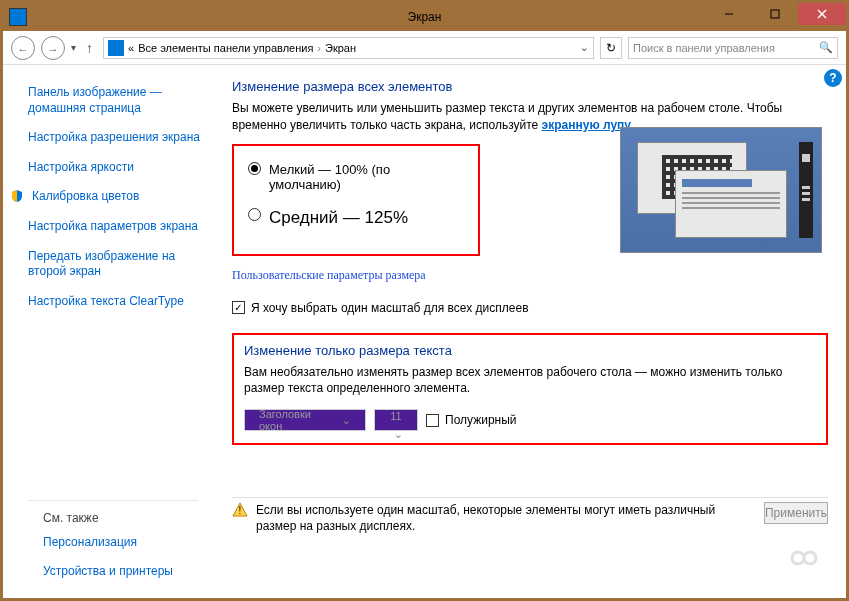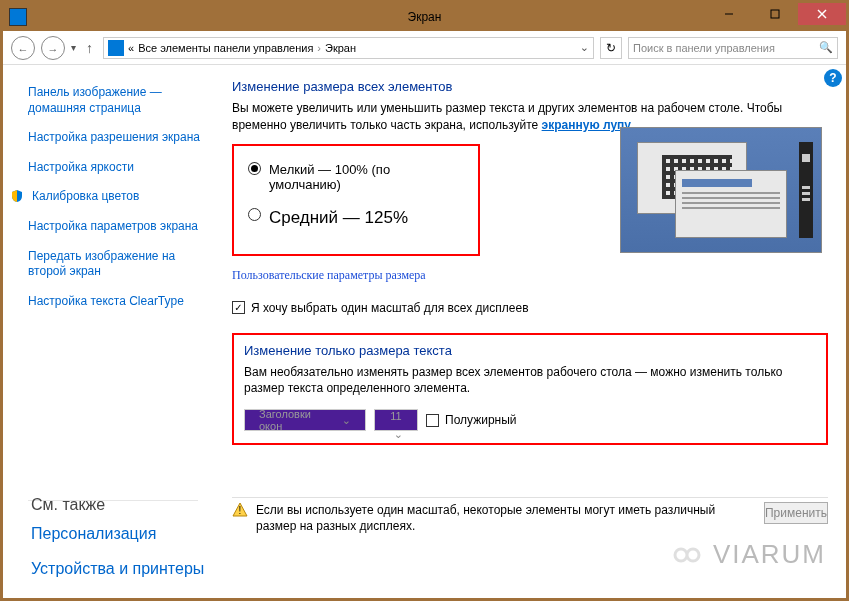--- a/index.html
+++ b/index.html
@@ -20,21 +20,21 @@
 .crumb-end { margin-left: auto; display:flex; gap:4px; align-items:center; }
 .crumb-dd { color:#555; }
 .refresh-btn { width: 22px; height: 22px; border: 1px solid #ccc; display: flex; align-items: center; justify-content: center; font-size: 12px; }
 .search-box { width: 210px; height: 22px; border: 1px solid #ccc; display: flex; align-items: center; padding: 0 4px; font-size: 11px; color: #888; }
 .search-box span:last-child { margin-left: auto; }
 .content { flex: 1; display: flex; background: #fff; overflow: hidden; }
 .sidebar { width: 215px; padding: 20px 10px 10px 25px; font-size: 12px; }
 .side-link { color: #0066cc; margin-bottom: 14px; cursor: pointer; line-height: 1.3; }
 .side-item { display: flex; align-items: flex-start; gap: 4px; }
 .shield { width: 14px; height: 14px; display:inline-block; margin-left:-18px; margin-right:4px;}
-.see-also { position: absolute; bottom: 18px; left: 28px; font-size: 16px; }
+.see-also { position: absolute; bottom: 18px; left: 40px; font-size: 12px; }
 .see-also-hdr { color: #444; margin-bottom: 10px; }
 .main { flex: 1; padding: 14px 18px 10px 14px; font-size: 12px; position: relative; }
 .help-icon { position:absolute; top:4px; right:4px; width:18px; height:18px; border-radius:50%; background:#0a7dd6; color:#fff; font-size:12px; display:flex; align-items:center; justify-content:center; font-weight:bold;}
 h2 { color: #003399; font-size: 13px; font-weight: normal; margin-bottom: 6px; }
 .desc { color: #000; line-height: 1.4; margin-bottom: 10px; }
 .link-inline { color: #0066cc; text-decoration: underline; font-weight: bold; }
 .red-box1 { border: 2px solid red; padding: 10px 14px; width: 248px; margin-bottom: 8px; }
 .radio-row { display: flex; align-items: flex-start; gap: 8px; font-size: 13px; margin: 6px 0 16px; }
 .radio-row.big { font-size: 17px; }
 .radio { width: 13px; height: 13px; border: 1px solid #333; border-radius: 50%; display: flex; align-items: center; justify-content: center; }
@@ -205,17 +205,16 @@
             </svg>
           </span>
         <div class="footer-text">Если вы используете один масштаб, некоторые элементы могут иметь различный размер на разных дисплеях.</div>
         <button class="apply-btn">Применить</button>
       </div>
 
       <div class="watermark">
         <svg width="40" height="24">
             <path d="M6 12 a6 6 0 1 1 12 0 a6 6 0 1 1 -12 0 M18 12 a6 6 0 1 1 12 0 a6 6 0 1 1 -12 0" fill="none" stroke="#bababa" stroke-width="3"></path>
           </svg>
-        <span>VIARUM</span>
       </div>
     </div>
   </div>
 </div>
 
 </body></html>

